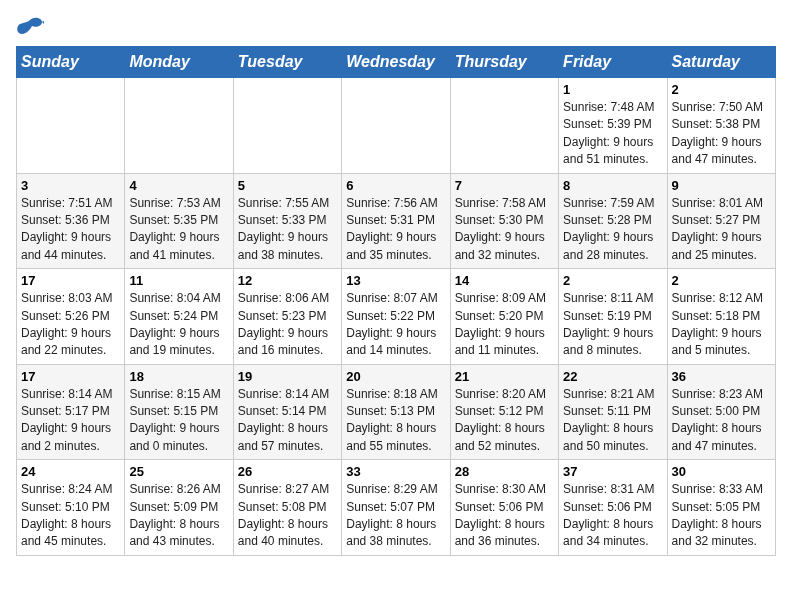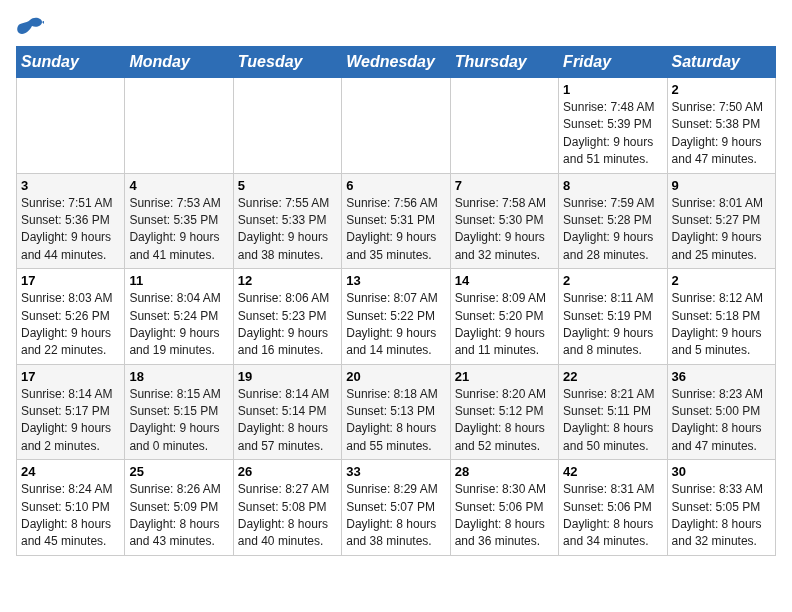--- a/index.html
+++ b/index.html
@@ -280,21 +280,21 @@
 Sunset: 5:07 PM
 Daylight: 8 hours and 38 minutes.</div>
         </td>
         <td>
           <span class="day-number">28</span>
           <div class="day-info">Sunrise: 8:30 AM
 Sunset: 5:06 PM
 Daylight: 8 hours and 36 minutes.</div>
         </td>
         <td>
-          <span class="day-number">42</span>
+          <span class="day-number">37</span>
           <div class="day-info">Sunrise: 8:31 AM
 Sunset: 5:06 PM
 Daylight: 8 hours and 34 minutes.</div>
         </td>
         <td>
           <span class="day-number">30</span>
           <div class="day-info">Sunrise: 8:33 AM
 Sunset: 5:05 PM
 Daylight: 8 hours and 32 minutes.</div>
         </td>

